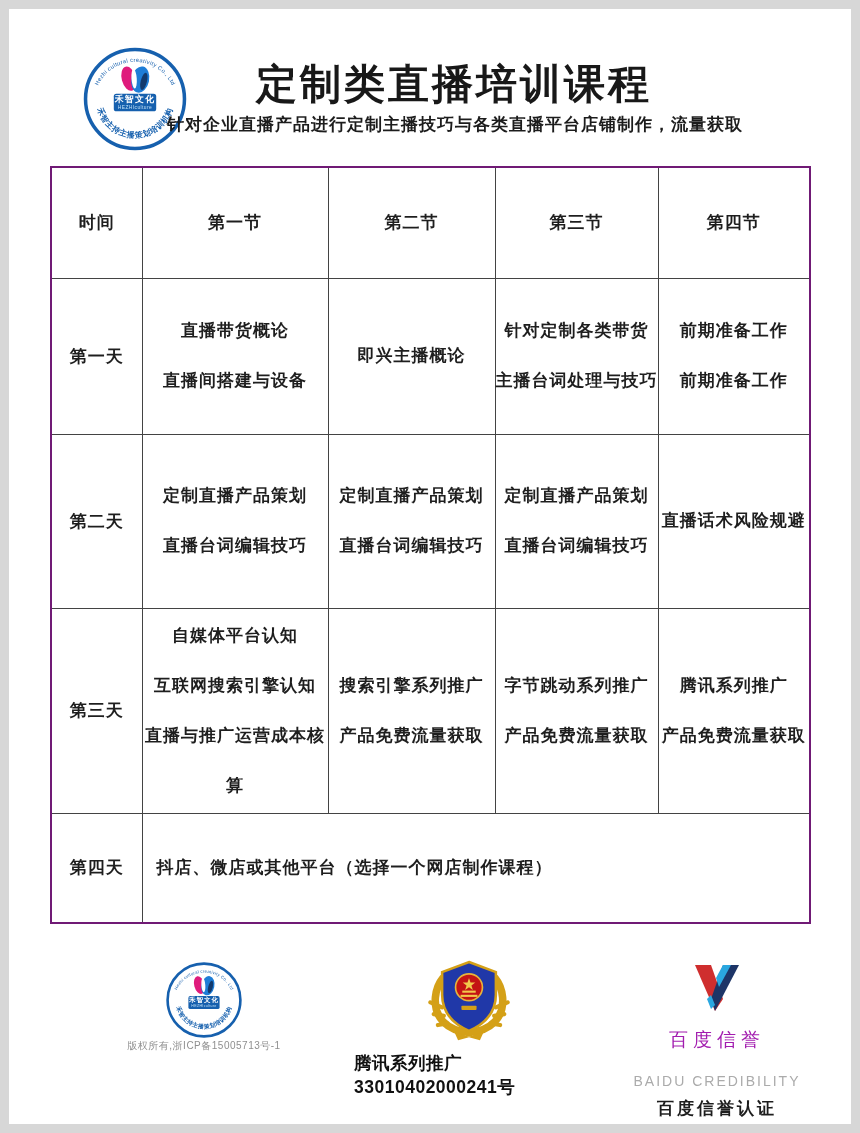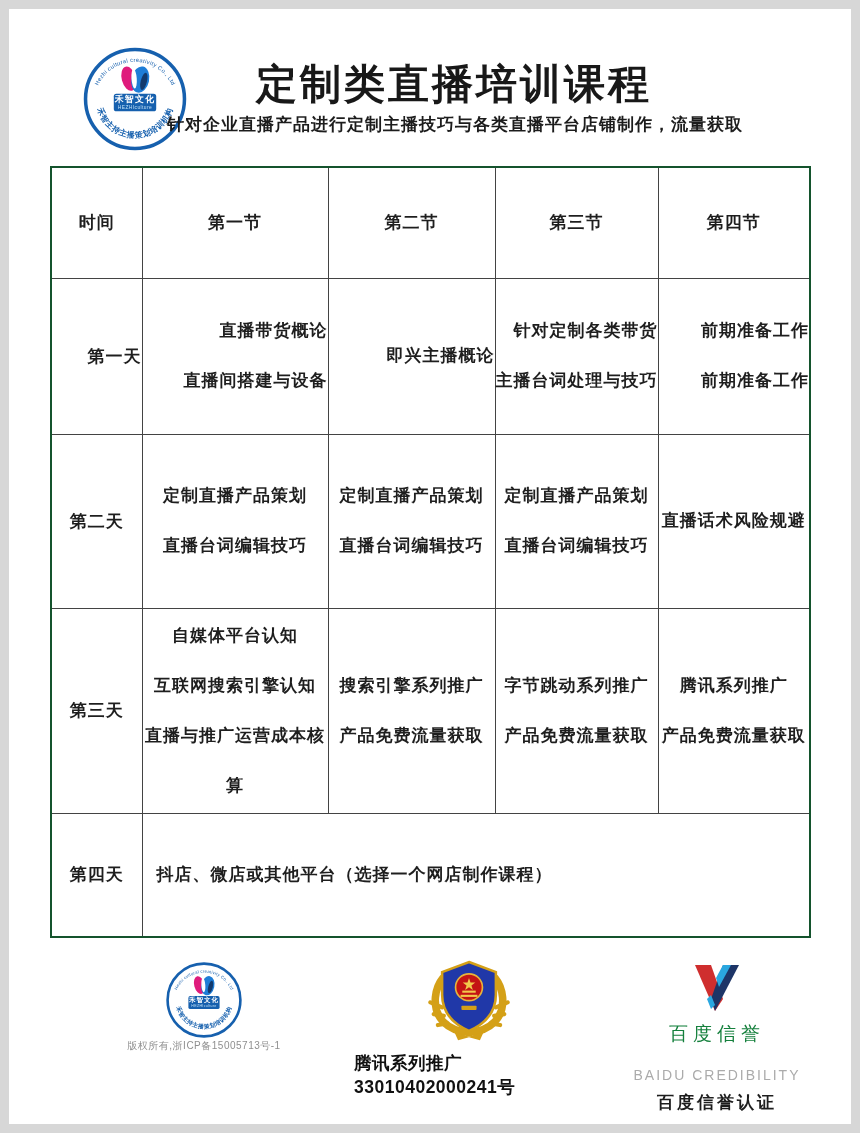--- a/index.html
+++ b/index.html
@@ -18,38 +18,38 @@
     padding-left:40px; text-align:center;
     font-size:41px; font-weight:bold; color:#181818; letter-spacing:3px;
   }
   .subtitle {
     position:absolute; top:104px; left:0; width:100%;
     padding-left:50px; text-align:center;
     font-size:17px; font-weight:bold; color:#1c1c1c; letter-spacing:1px;
   }
   
   .course-table { position:absolute; left:41px; top:157px; }
-  table { border-collapse:collapse; table-layout:fixed; width:759px; border:2px solid #14532d; }
+  table { border-collapse:collapse; table-layout:fixed; width:759px; border:2px solid #701a75; }
   td { border:1.5px solid #434343; text-align:center; vertical-align:middle;
        font-size:17px; font-weight:bold; color:#1e1e1e; letter-spacing:1px; }
   tr.r-head td { height:111px; }
-  tr.r1 td { height:156px;text-align:right; }
+  tr.r1 td { height:156px; }
   tr.r2 td { height:174px;margin-top:8px; }
   tr.r3 td { height:205px; }
-  tr.r4 td { height:124px;margin-top:20px; }
+  tr.r4 td { height:110px;margin-top:20px; }
   .ln { line-height:50px; }
   td.merged { text-align:left; padding-left:14px; }
   
   .f-col { position:absolute; display:flex; flex-direction:column; align-items:center; }
   .f-left  { left:80px;  top:952px; width:230px; }
   .f-mid   { left:345px; top:948px; width:230px; }
   .f-right { left:608px; top:952px; width:200px; }
   .copyright { margin-top:0; font-size:10px; color:#8f8f8f; letter-spacing:0.5px; }
   .police-text { margin-top:10px; font-size:17.5px; font-weight:bold; color:#111; letter-spacing:0.5px; }
-  .baidu-cn { font-size:19px; color:#15803d; letter-spacing:5px; }
+  .baidu-cn { margin-top:6px; font-size:19px; color:#a21caf; letter-spacing:5px; }
   .baidu-en { margin-top:20px; font-size:14px; color:#ababab; letter-spacing:2px; }
   .baidu-cert { margin-top:8px; font-size:17px; font-weight:bold; color:#1d1d1d; letter-spacing:3px; }
   svg { display:block; }
 </style>
 </head>
 <body>
 
 <div class="page">
 
   <div>

